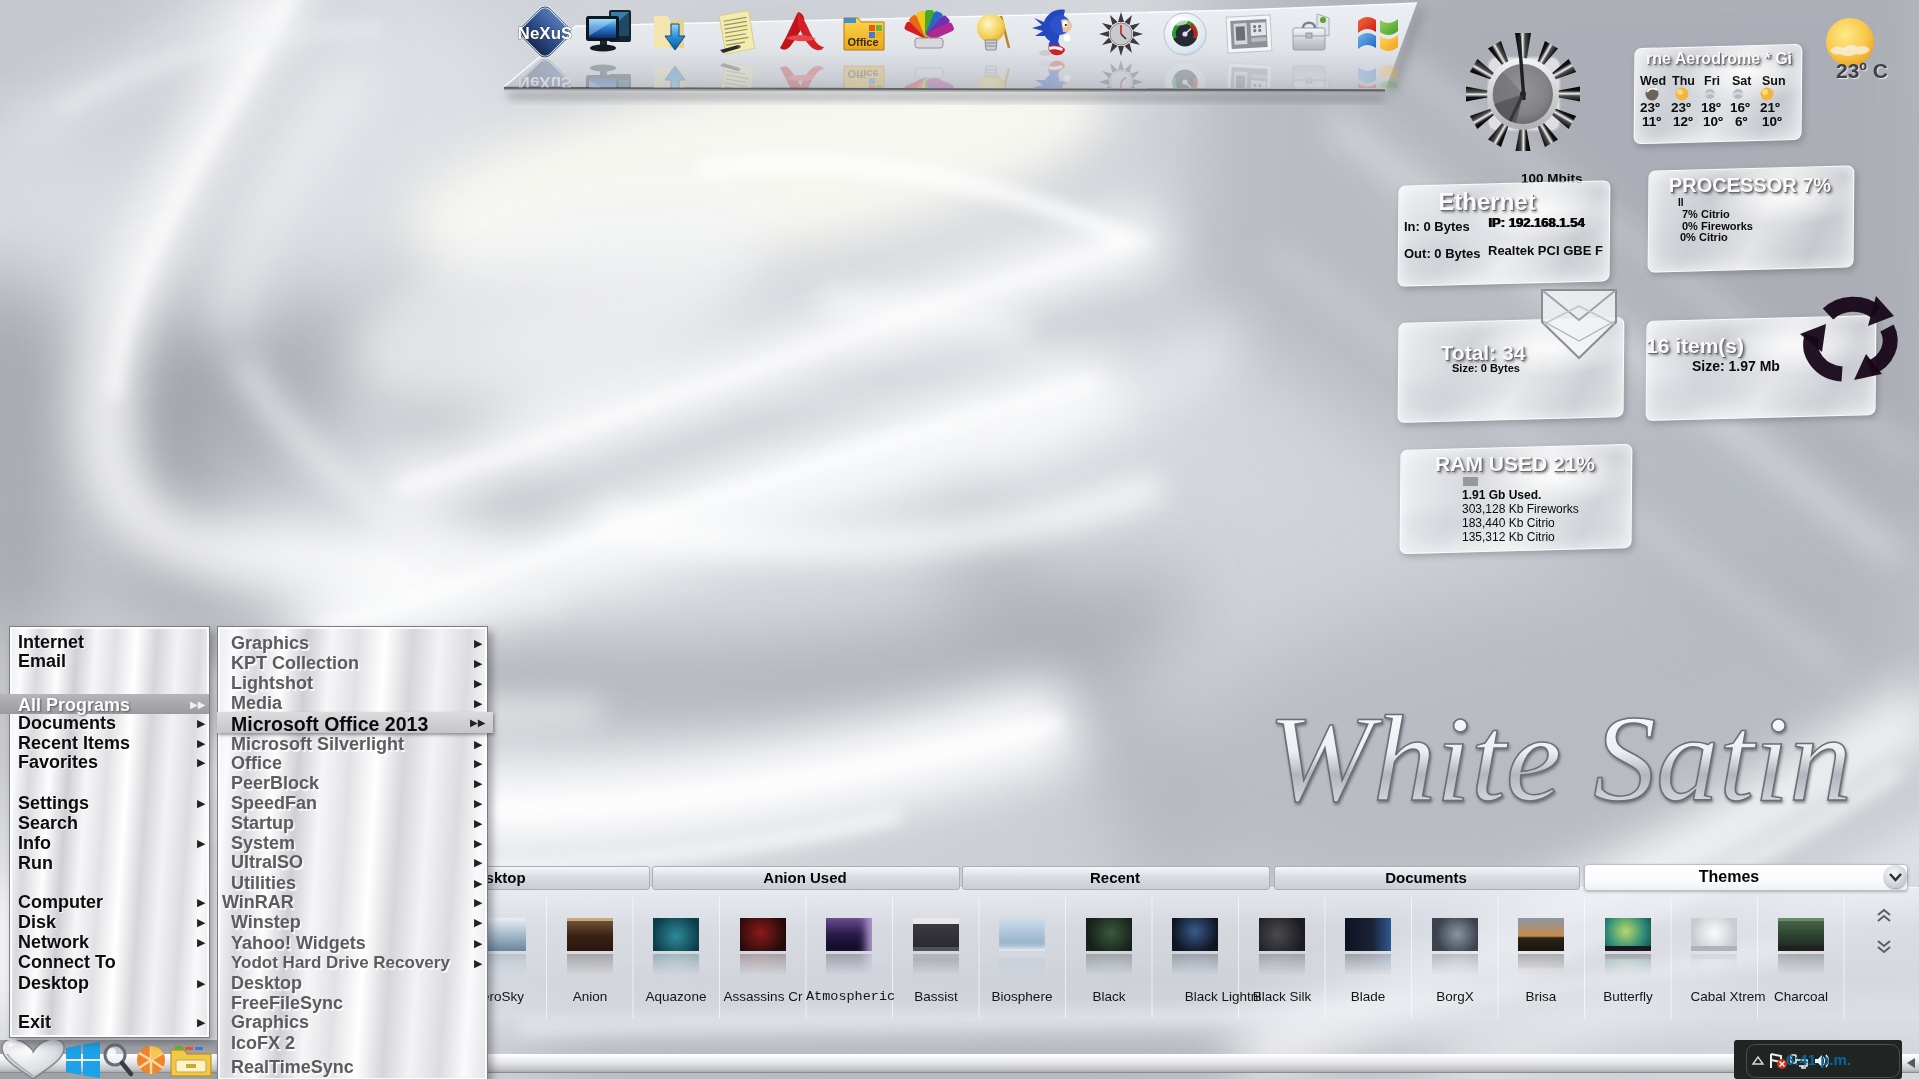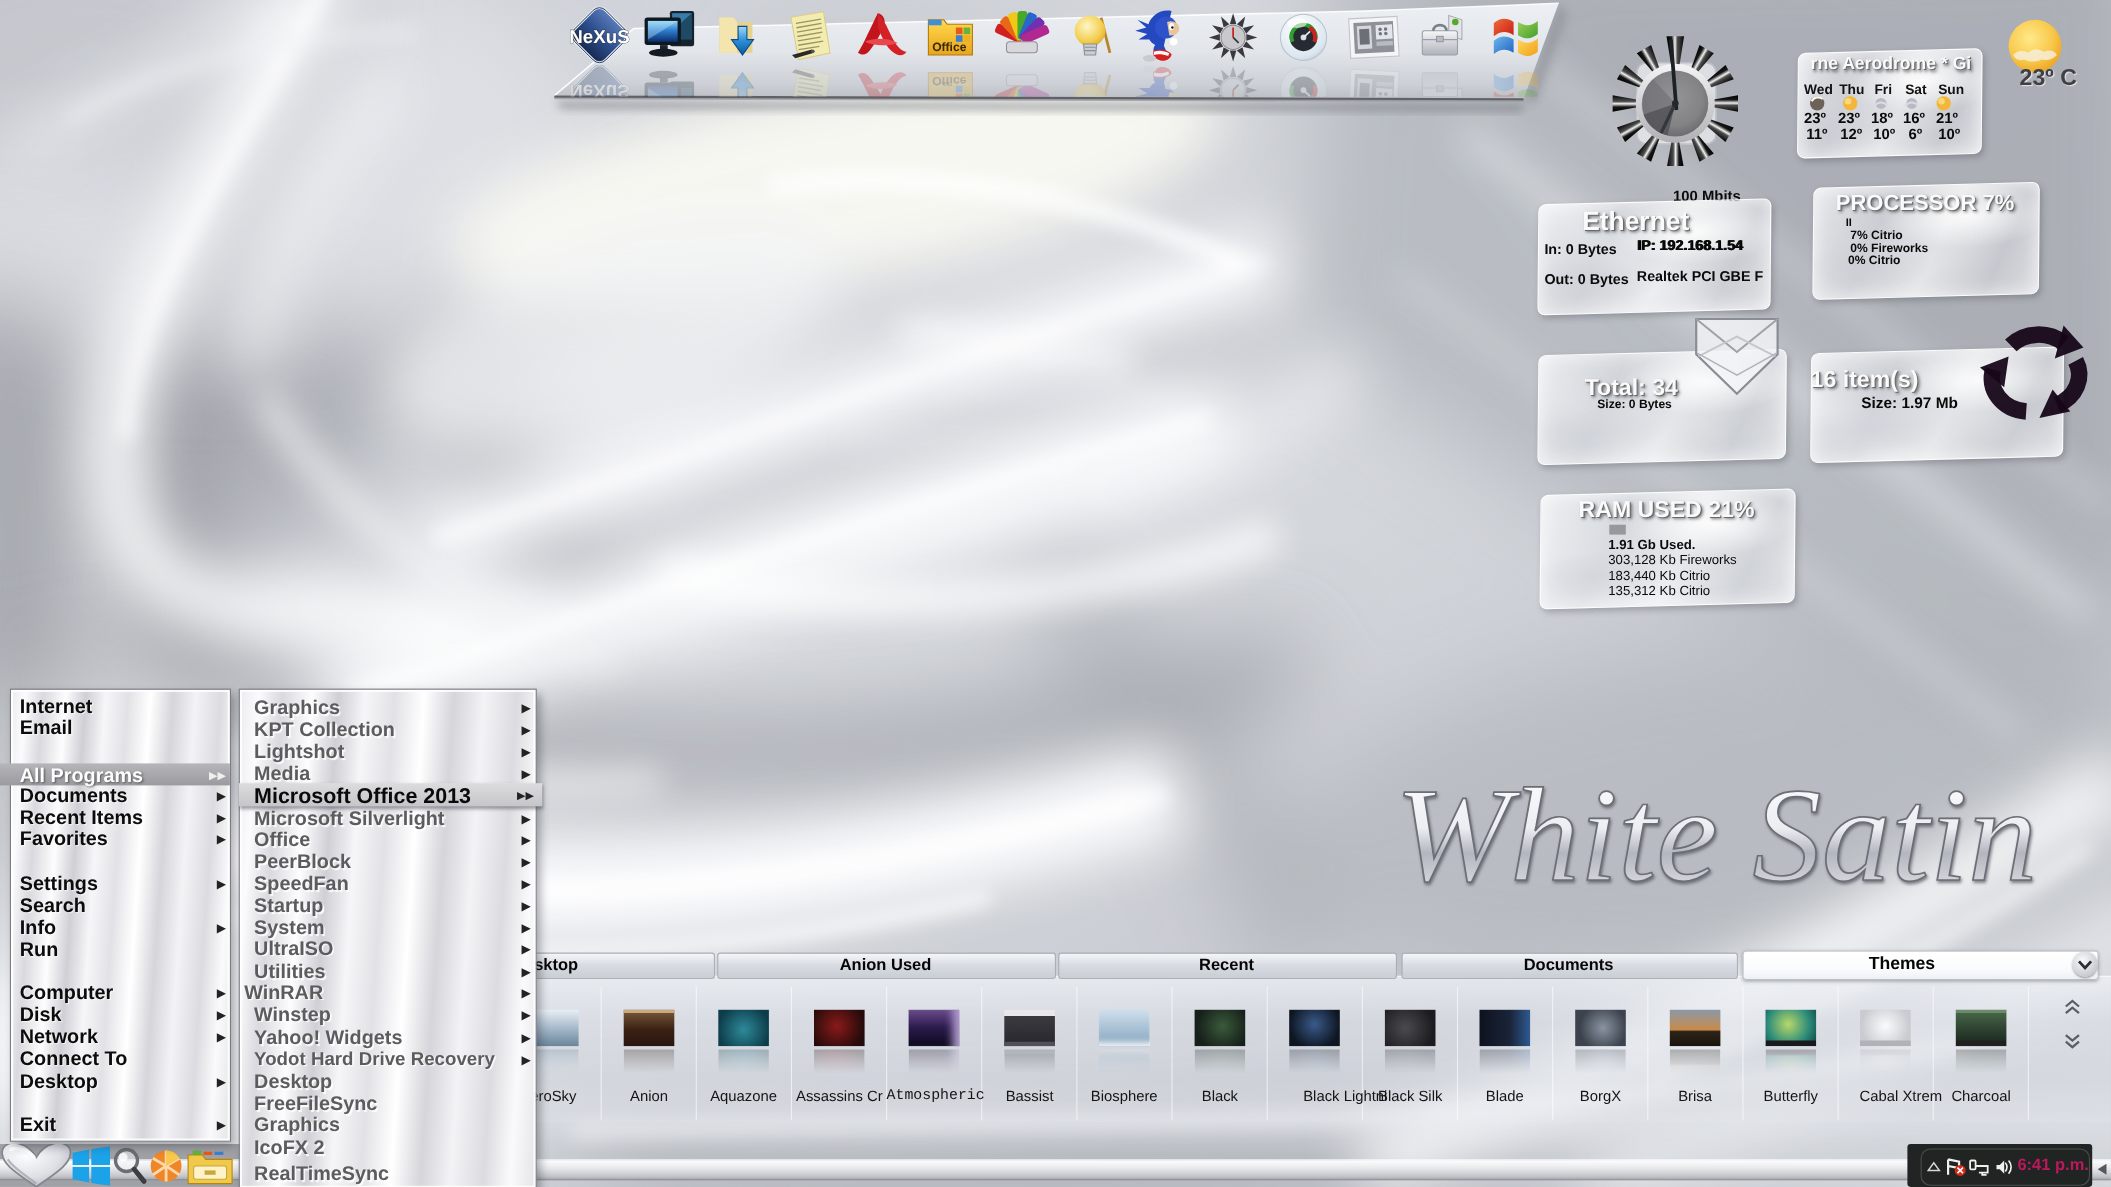--- a/index.html
+++ b/index.html
@@ -658,21 +658,21 @@
 <svg class="abs" style="left:1749px;top:22px;" width="146" height="18" viewBox="0 0 146 18">
 <path d="M4,12 L9,5 L14,12 Z" fill="none" stroke="#d8d8d4" stroke-width="1.4"></path>
 <path d="M22,2 L22,16 M22,2 L32,4 L32,10 L22,8" fill="none" stroke="#f0f0ec" stroke-width="2"></path>
 <circle cx="33" cy="12" r="5" fill="#d02a1a"></circle>
       <path d="M30.5,9.5 L35.5,14.5 M35.5,9.5 L30.5,14.5" stroke="#fff" stroke-width="1.4"></path>
 <rect x="42" y="3" width="5" height="8" rx="1" fill="none" stroke="#f0f0ec" stroke-width="1.6"></rect>
 <path d="M47,8 L58,8 L58,14 L50,14 M53,14 L53,16 L57,16" fill="none" stroke="#f0f0ec" stroke-width="1.6"></path>
 <path d="M66,7 L69,7 L73,3 L73,15 L69,11 L66,11 Z" fill="#f0f0ec"></path>
 <path d="M74,5 A6,6 0 0 1 74,13 M77,3 A9,9 0 0 1 77,15" stroke="#f0f0ec" stroke-width="1.5" fill="none"></path>
 </svg>
-<div class="abs" style="left:1834px;top:21px;font-size:15px;font-weight:bold;color:#be185d;">6:41 p.m.</div>
+<div class="abs" style="left:1786px;top:21px;font-size:15px;font-weight:bold;color:#0369a1;">6:41 p.m.</div>
 <svg class="abs" style="left:1904px;top:27px;" width="14" height="12" viewBox="0 0 14 12">
       <path d="M11,1 L3,6 L11,11 Z" fill="#55585e"></path>
     </svg>
 </div>
 
 <div id="startmenu" class="abs" style="left:0;top:615px;width:500px;height:464px;">
 <div class="abs satinv" style="left:9px;top:11px;width:199px;height:410px;"></div>
 <div class="abs satinv" style="left:217px;top:11px;width:269px;height:453px;"></div>
 
 <div class="mitem" style="top:17px;">Internet</div>

